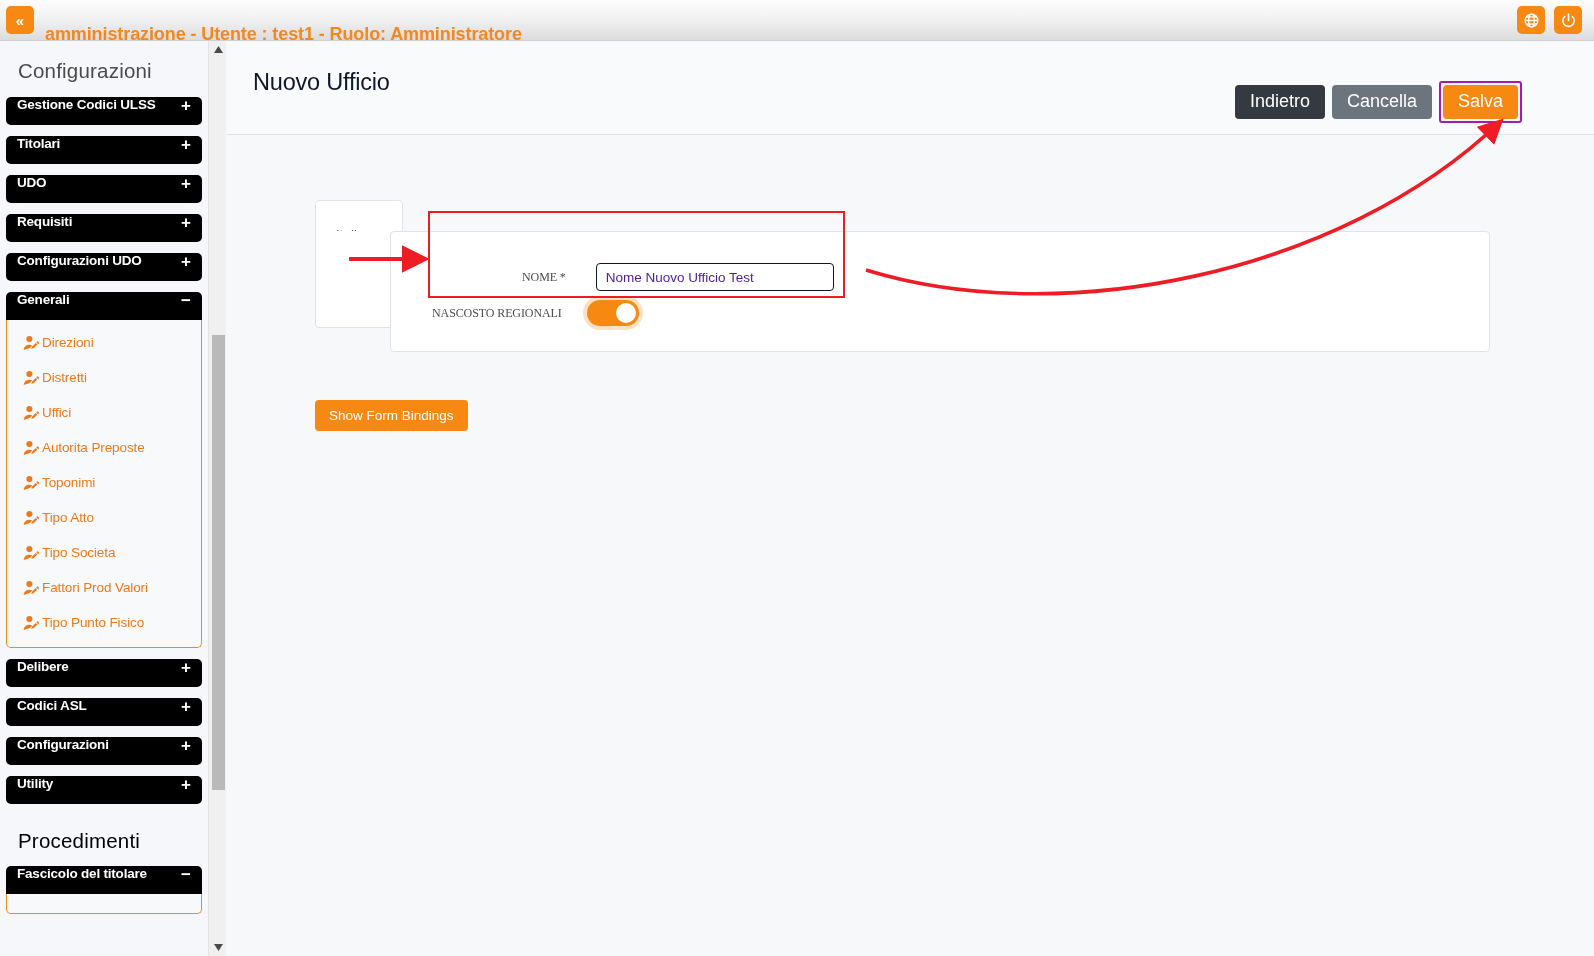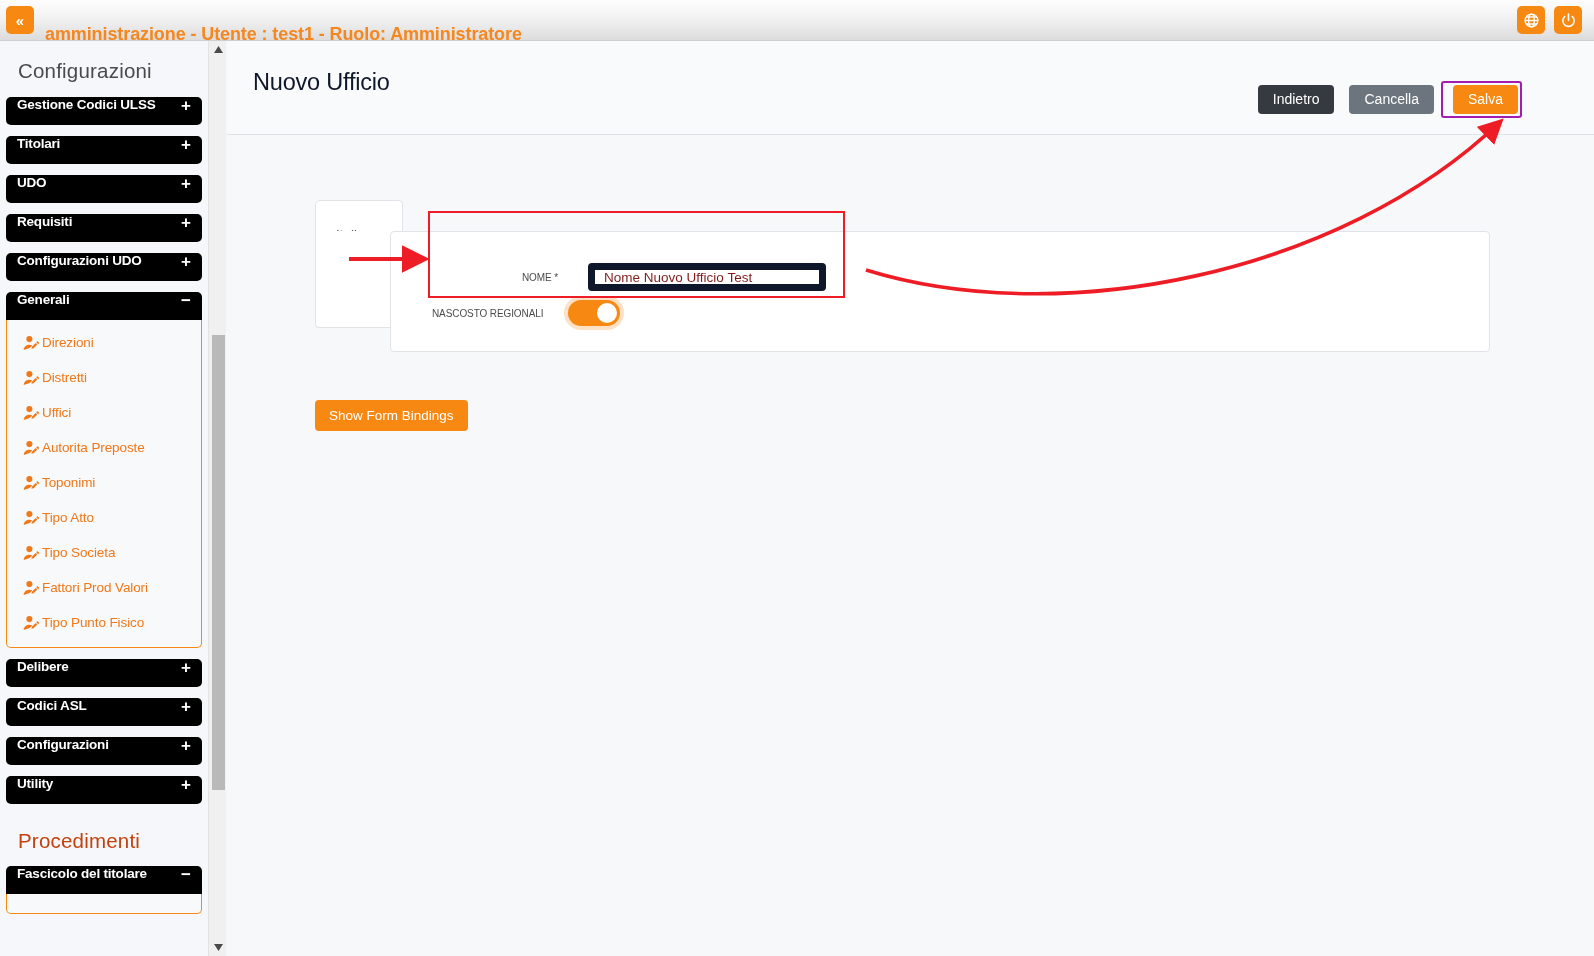--- a/index.html
+++ b/index.html
@@ -67,21 +67,21 @@
   }
   .submenu-item {
     display: flex; align-items: center; height: 35px;
     padding-left: 16px; cursor: pointer;
   }
   .submenu-item .si-label {
     color: #f07818; font-size: 13.5px; margin-left: 2px; letter-spacing: -0.1px;
   }
   .person-icon { width: 17px; height: 16px; display: block; flex: none; }
   .sidebar-sub-heading {
-    font-size: 20.5px; color: #c2410c; font-weight: normal;
+    font-size: 20.5px; color: #000000; font-weight: normal;
     padding: 14px 0 13px 18px; letter-spacing: 0.2px;
   }
 
   
   .sb-scroll {
     position: absolute; left: 208px; top: 41px; width: 18px; height: 915px;
     background: #f0f0f0; border-left: 1px solid #e3e3e3;
   }
   .sb-arrow {
     position: absolute; left: 0; width: 18px; height: 17px;
@@ -105,22 +105,22 @@
   }
   .page-title {
     position: absolute; left: 26px; top: 28px;
     color: #0f172a; font-size: 23.5px; letter-spacing: -0.2px;
   }
   .head-actions {
     position: absolute; right: 72px; top: 40px; display: flex; gap: 7px; align-items: center;
   }
   .btn {
     border: none; border-radius: 4px; cursor: pointer;
-    font-family: "Liberation Sans", sans-serif; font-size: 14px;
-    padding: 7px 15px; color: #fff; line-height: 1.1; margin-left: 8px;
+    font-family: "Liberation Sans", sans-serif; font-size: 18px;
+    padding: 7px 15px; color: #fff; line-height: 1.1;
   }
   .btn-dark { background: #343a40; }
   .btn-gray { background: #6c757d; }
   .btn-orange { background: #f78812; }
   .salva-wrap {
     position: relative; padding: 2px; border: 2px solid #a21caf; border-radius: 3px;
   }
 
   
   .tabs-row { position: absolute; left: 88px; top: 159px; }
@@ -137,27 +137,27 @@
   }
   .form-panel-left {
     position: absolute; left: 88px; top: 190px; width: 76px; height: 97px;
     background: #fff; border-left: 1px solid #e0e4e8; border-bottom: 1px solid #e0e4e8;
     border-radius: 0 0 0 4px;
   }
   .form-row { position: absolute; display: flex; align-items: center; }
   .row-nome { left: 295px; top: 222px; }
   .row-toggle { left: 205px; top: 259px; }
   .field-label {
-    font-size: 10px; color: #4b4b4b; letter-spacing: -0.1px; white-space: nowrap;
+    font-size: 12px; color: #4b4b4b; letter-spacing: -0.1px; white-space: nowrap; font-family: Liberation Serif, serif;
   }
   .nome-input {
     margin-left: 30px; width: 238px; height: 28px;
-    border: 7px solid #0f172a; border-radius: 4px;
+    border: 1px solid #0f172a; border-radius: 4px;
     padding: 6px 9px; font-family: "Liberation Sans", sans-serif;
-    font-size: 13.5px; color: #7f1d1d; background: #fff;
+    font-size: 13.5px; color: #4c1d95; background: #fff;
   }
   .toggle {
     margin-left: 25px; position: relative;
     width: 52px; height: 26px; border-radius: 13px; background: #f78812;
     box-shadow: 0 0 0 4px rgba(247,136,18,0.25);
     cursor: pointer;
   }
   .toggle .knob {
     position: absolute; right: 3px; top: 3px;
     width: 20px; height: 20px; border-radius: 50%; background: #fff;

